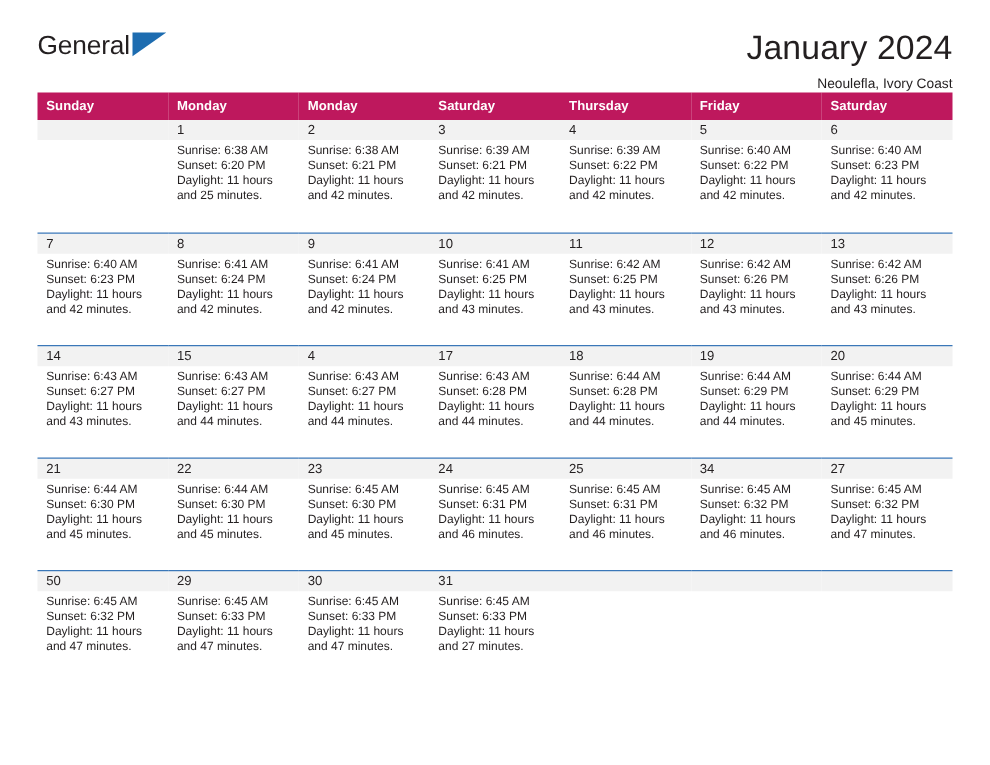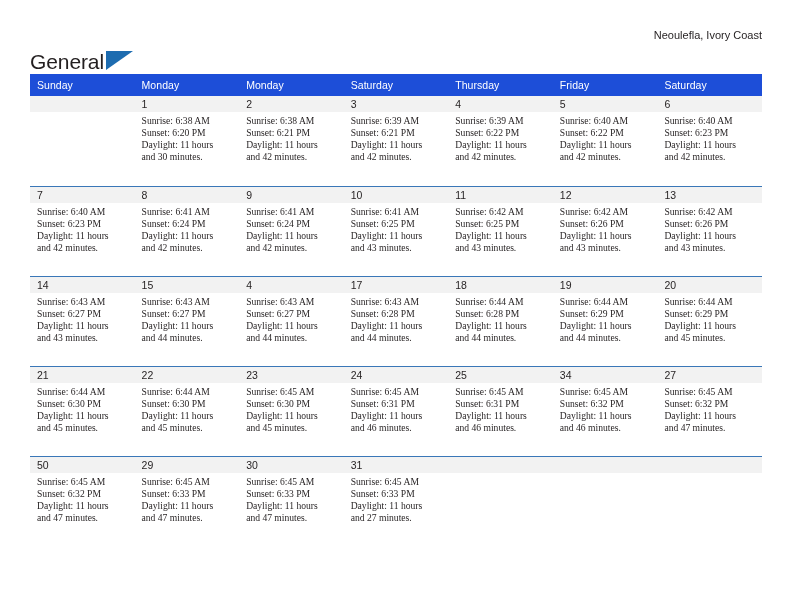--- a/index.html
+++ b/index.html
@@ -28,21 +28,20 @@
     align-items: flex-start;
     justify-content: space-between;
     height: 74px;
     padding-top: 22px;
     box-sizing: border-box;
   }
   .brand {
     position: relative;
     width: 180px;
     padding-top: 4px;
-    margin-top: 25px;
   }
   .brand-line1 {
     font-size: 21px;
     color: #231f20;
     letter-spacing: -0.1px;
     line-height: 22px;
     display: block;
   }
   .brand-line2 {
     font-size: 21px;
@@ -84,24 +83,24 @@
 
   
   .calendar {
     width: 732px;
     border-collapse: collapse;
     table-layout: fixed;
   }
   .calendar col { width: 104.57px; }
 
   thead th {
-    background: #1d4ed8;
+    background: #be185d;
     color: #ffffff;
     font-size: 10.5px;
-    font-weight: normal;
+    font-weight: bold;
     text-align: left;
     padding: 5px 0 5px 7px;
     height: 18px;
     box-sizing: border-box;
     letter-spacing: 0.05px;
   }
 
   tbody tr.week-row > td {
     vertical-align: top;
     padding: 0;
@@ -124,37 +123,37 @@
     padding: 0 0 0 7px;
     font-size: 10.5px;
     color: #231f20;
     box-sizing: border-box;
   }
   .cell-body {
     padding: 3px 6px 0 7px;
     font-size: 9.6px;
     line-height: 12.1px;
     color: #231f20;
-    font-family: Liberation Serif, serif;
   }
   .cell-body div { white-space: nowrap; }
 </style>
 </head>
 <body>
 
 <div class="page">
 
   <div class="masthead">
 
     <div class="brand">
       <span class="brand-line1">General</span>
       <span class="brand-triangle"></span>
     </div>
 
     <div class="titleblock">
+      <h1 class="cal-title">January 2024</h1>
       <p class="cal-subtitle">Neoulefla, Ivory Coast</p>
     </div>
 
   </div>
 
   <table class="calendar">
     <colgroup>
       <col>
         <col>
         <col>
@@ -187,21 +186,21 @@
               </div>
             </div>
           </td>
           <td>
             <div class="cell-inner">
               <div class="daynum-strip">1</div>
               <div class="cell-body">
                 <div>Sunrise: 6:38 AM</div>
                 <div>Sunset: 6:20 PM</div>
                 <div>Daylight: 11 hours</div>
-                <div>and 30 minutes.</div>
+                <div>and 25 minutes.</div>
               </div>
             </div>
           </td>
           <td>
             <div class="cell-inner">
               <div class="daynum-strip">2</div>
               <div class="cell-body">
                 <div>Sunrise: 6:38 AM</div>
                 <div>Sunset: 6:21 PM</div>
                 <div>Daylight: 11 hours</div>

